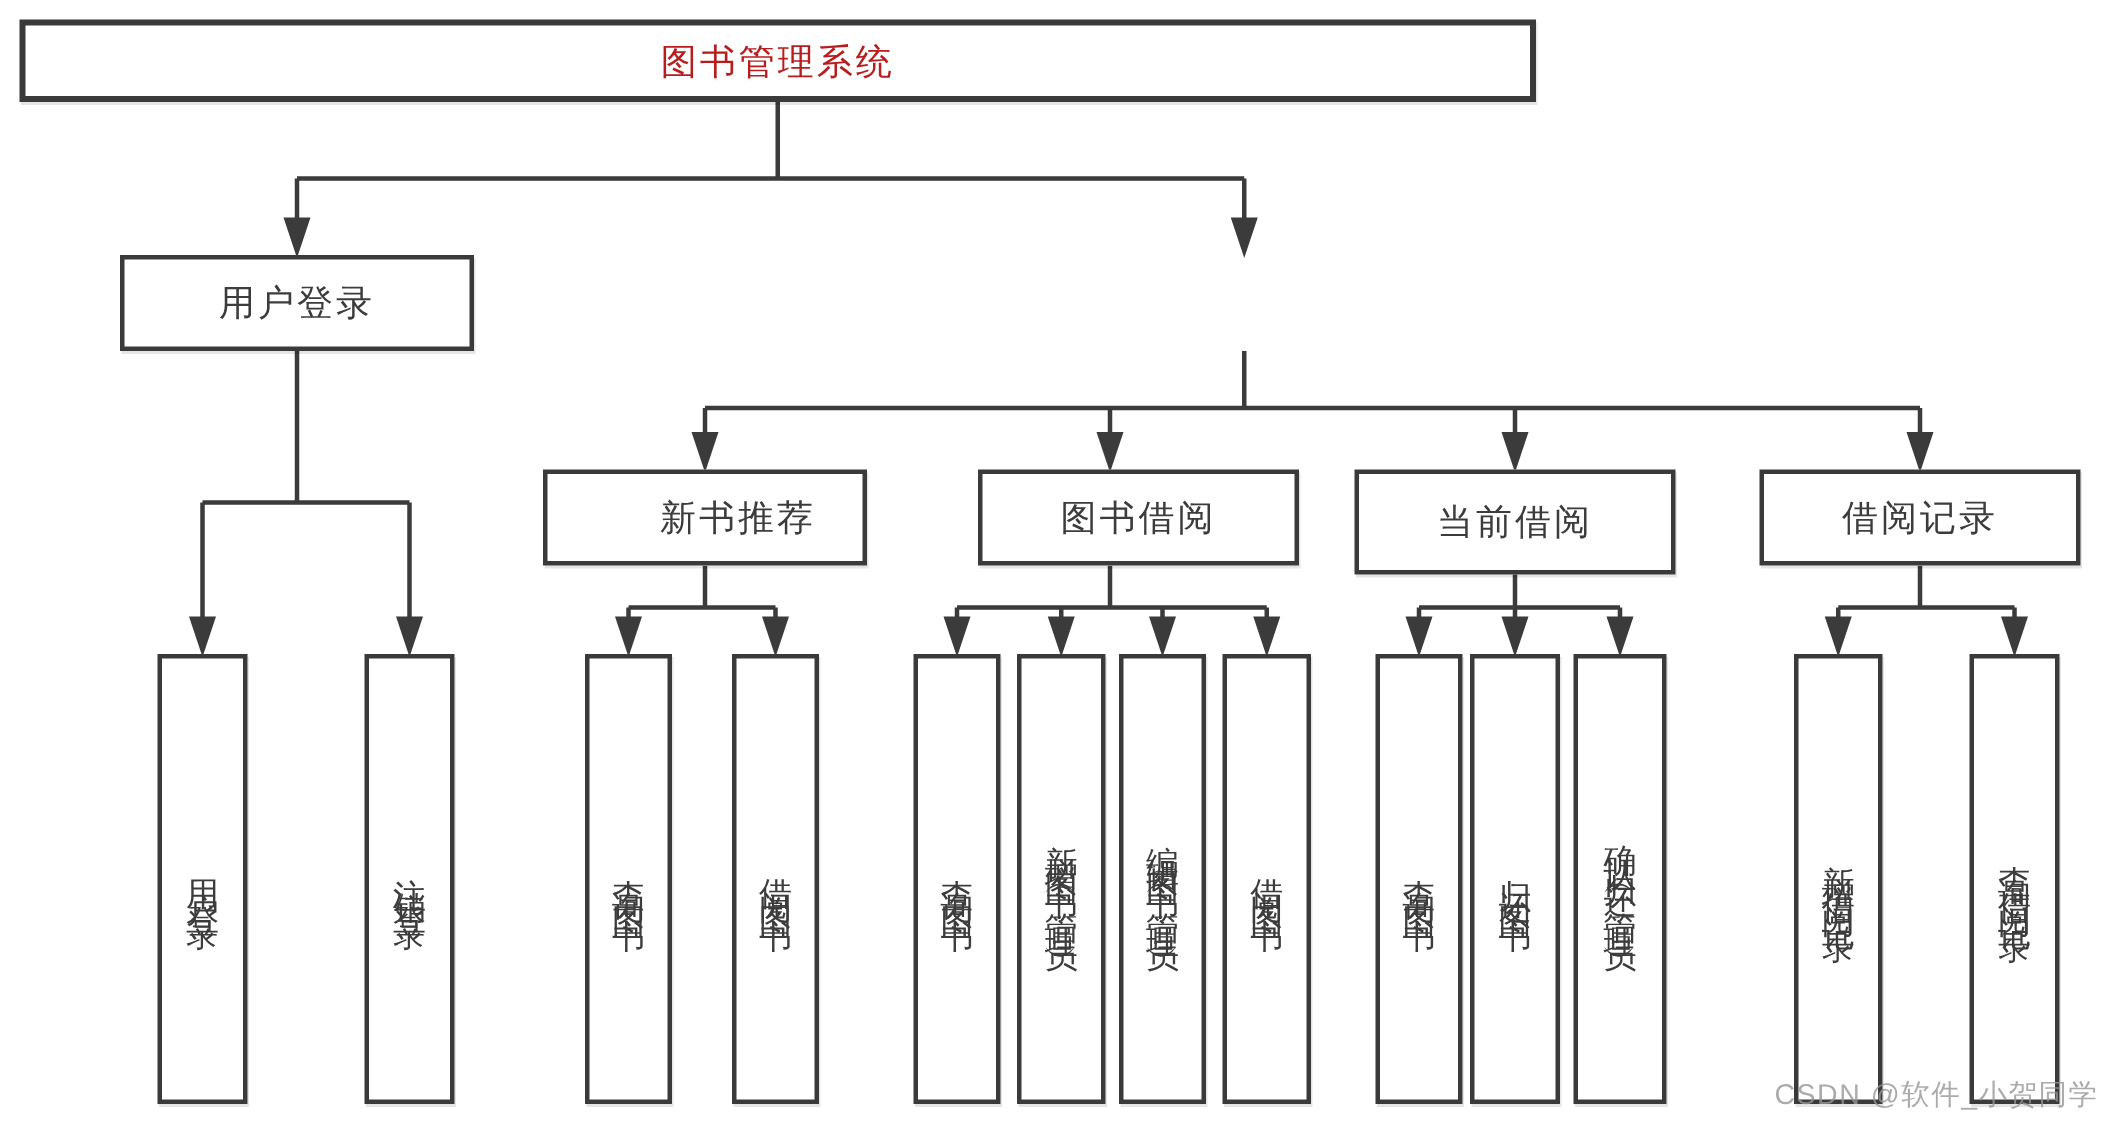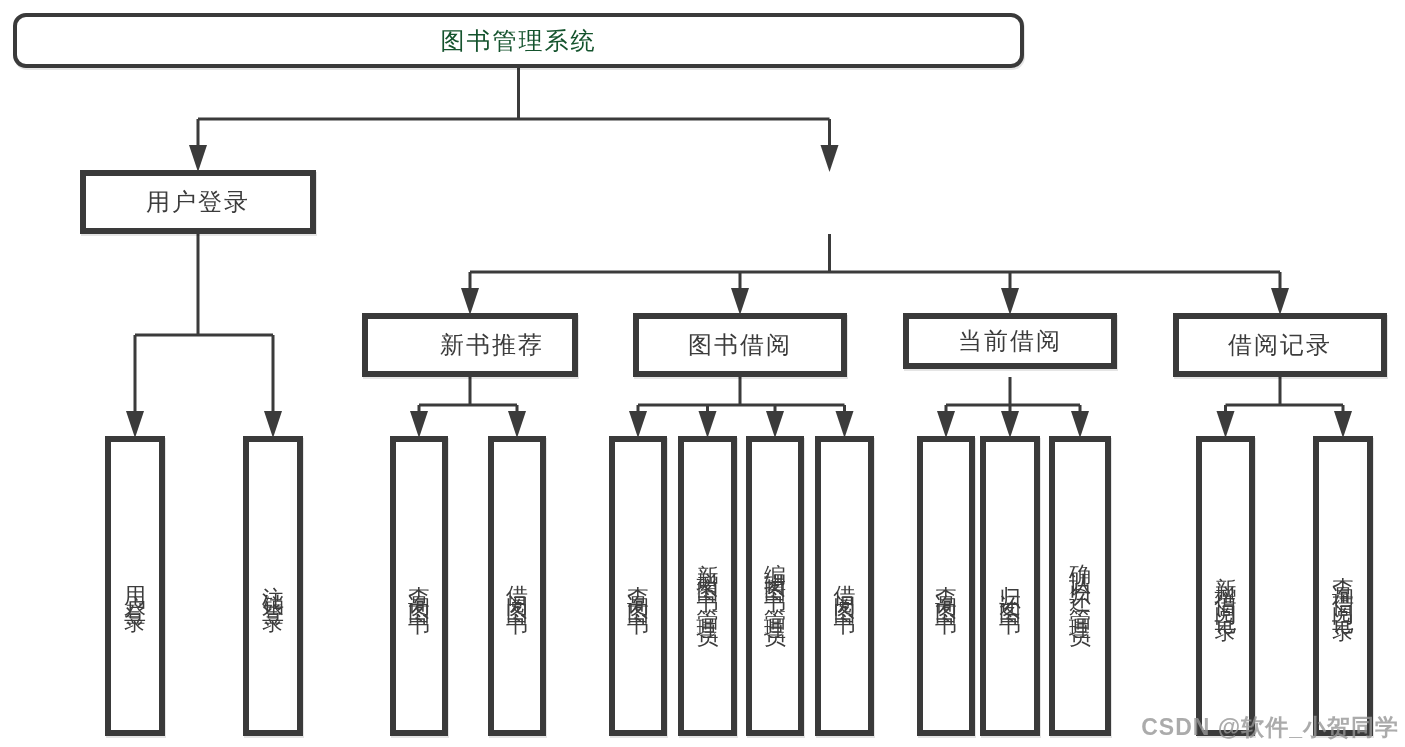--- a/index.html
+++ b/index.html
@@ -13,21 +13,21 @@
   }
   .connector-layer{
     position:absolute;
     left:0;top:0;
     width:1405px;height:747px;
     z-index:1;
   }
   .node{
     position:absolute;
     box-sizing:border-box;
-    border:6px solid #84cc16;
+    border:3px solid #84cc16;
     background:#ffffff;
     display:flex;
     align-items:center;
     justify-content:center;
     color:#3c3c3c;
     z-index:2;
     box-shadow:1px 2px 0 rgba(0,0,0,0.10);
   }
   .node.root{border-width:4px;}
   .node.horizontal span{
@@ -40,26 +40,25 @@
     text-orientation:mixed;
     font-size:22px;
     letter-spacing:9px;
     line-height:1;
     white-space:nowrap;
   }
   .watermark{
     position:absolute;
     right:6px;
     bottom:4px;
-    font-size:23px;
+    font-size:19px;
     letter-spacing:1px;
     color:rgba(150,150,150,0.8);
     z-index:3;
     white-space:nowrap;
-    font-weight:bold;
   }
 </style>
 </head>
 <body>
 
 <div class="canvas">
   <svg class="connector-layer" viewBox="0 0 1405 747" xmlns="http://www.w3.org/2000/svg">
       <g>
         <path d="M 518.5 68 L 518.5 119 M 198 119 L 829.5 119 M 198 119 L 198 148 M 829.5 119 L 829.5 148" stroke="#3b3b3b" stroke-width="3" fill="none"></path>
         <polygon points="189,145 207,145 198,172" fill="#3b3b3b"></polygon>
@@ -95,33 +94,33 @@
         <polygon points="1001,411 1019,411 1010,438" fill="#3b3b3b"></polygon>
         <polygon points="1071,411 1089,411 1080,438" fill="#3b3b3b"></polygon>
       </g>
       <g>
         <path d="M 1280 377 L 1280 405 M 1225.5 405 L 1343 405 M 1225.5 405 L 1225.5 414 M 1343 405 L 1343 414" stroke="#3b3b3b" stroke-width="3" fill="none"></path>
         <polygon points="1216.5,411 1234.5,411 1225.5,438" fill="#3b3b3b"></polygon>
         <polygon points="1334,411 1352,411 1343,438" fill="#3b3b3b"></polygon>
       </g>
     </svg>
   <div class="watermark">CSDN @软件_小贺同学</div>
-<div class="node horizontal root" style="left: 13px; top: 13px; width: 1011px; height: 55px; border-color: rgb(58, 58, 58); color: #14532d; background: rgb(255, 255, 255); border-radius: 13px;">
+<div class="node horizontal root" style="left: 13px; top: 13px; width: 1011px; height: 55px; border-color: rgb(58, 58, 58); color: #b91c1c; background: rgb(255, 255, 255);">
       <span>图书管理系统</span>
     </div>
     <div class="node horizontal" style="left: 80px; top: 170px; width: 236px; height: 64px; border-color: rgb(58, 58, 58); color: rgb(60, 60, 60); background: rgb(255, 255, 255);">
       <span>用户登录</span>
     </div>
     <div class="node horizontal" style="left: 362px; top: 313px; width: 216px; height: 64px; border-color: rgb(58, 58, 58); color: rgb(60, 60, 60); background: rgb(255, 255, 255); padding-left: 44px;">
       <span>新书推荐</span>
     </div>
-    <div class="node horizontal" style="left: 633px; top: 313px; width: 214px; height: 64px; border-color: rgb(58, 58, 58); color: rgb(60, 60, 60); background: rgb(255, 255, 255);">
+    <div class="node horizontal" style="left: 652px; top: 313px; width: 214px; height: 64px; border-color: rgb(58, 58, 58); color: rgb(60, 60, 60); background: rgb(255, 255, 255);">
       <span>图书借阅</span>
     </div>
-    <div class="node horizontal" style="left: 903px; top: 313px; width: 214px; height: 56px; border-color: rgb(58, 58, 58); color: rgb(60, 60, 60); background: rgb(255, 255, 255);">
+    <div class="node horizontal" style="left: 903px; top: 313px; width: 214px; height: 70px; border-color: rgb(58, 58, 58); color: rgb(60, 60, 60); background: rgb(255, 255, 255);">
       <span>当前借阅</span>
     </div>
     <div class="node horizontal" style="left: 1173px; top: 313px; width: 214px; height: 64px; border-color: rgb(58, 58, 58); color: rgb(60, 60, 60); background: rgb(255, 255, 255);">
       <span>借阅记录</span>
     </div>
     <div class="node vertical" style="left: 105px; top: 436px; width: 60px; height: 300px; border-color: rgb(58, 58, 58); color: rgb(60, 60, 60); background: rgb(255, 255, 255);">
       <span>用户登录</span>
     </div>
     <div class="node vertical" style="left: 243px; top: 436px; width: 60px; height: 300px; border-color: rgb(58, 58, 58); color: rgb(60, 60, 60); background: rgb(255, 255, 255);">
       <span>注销登录</span>

